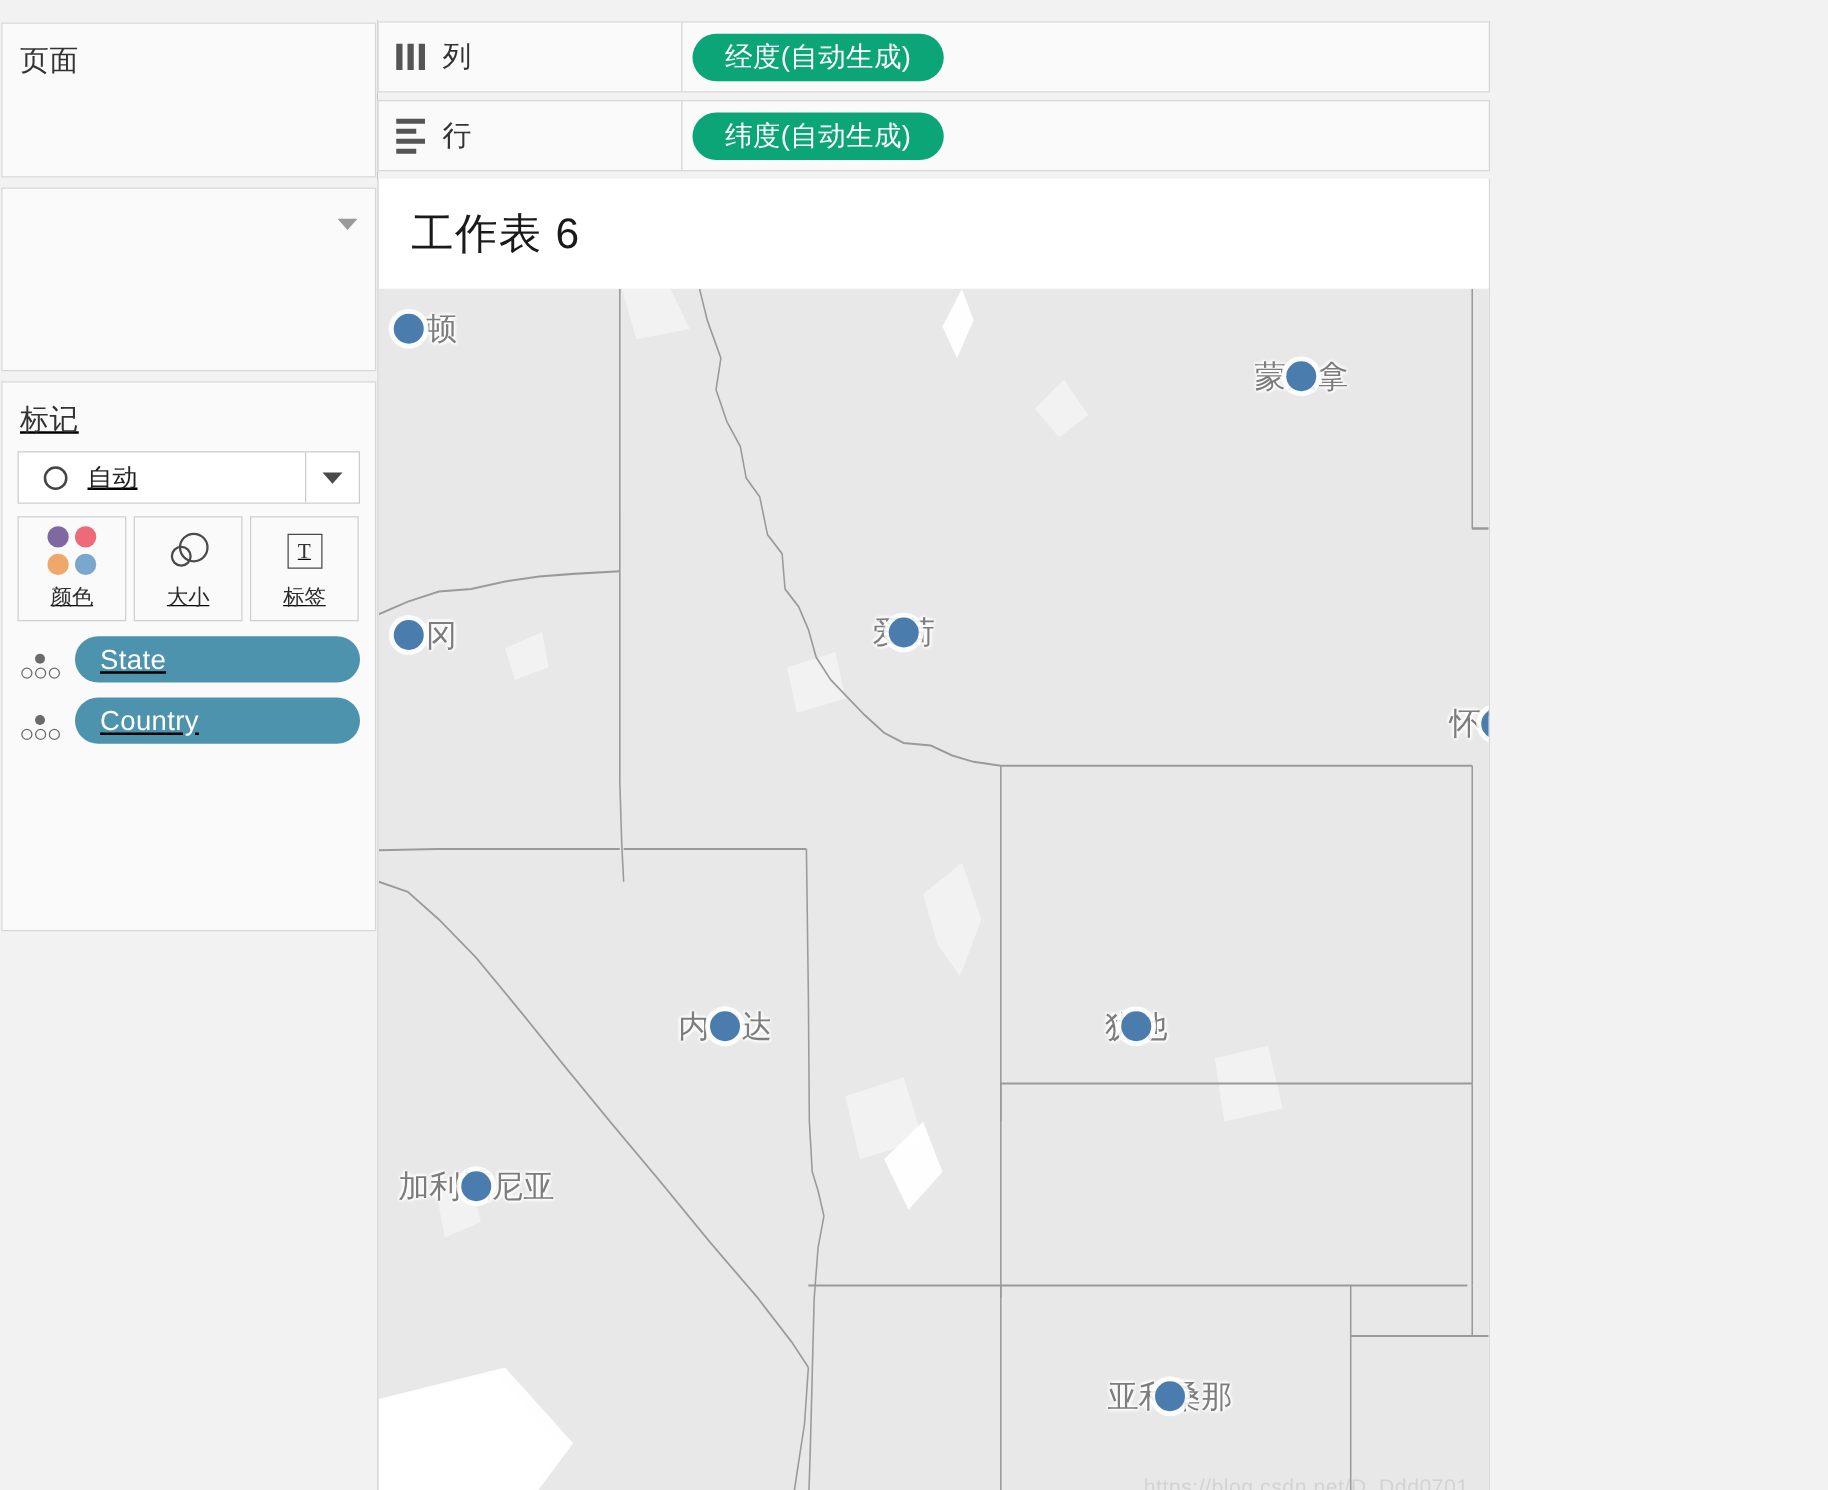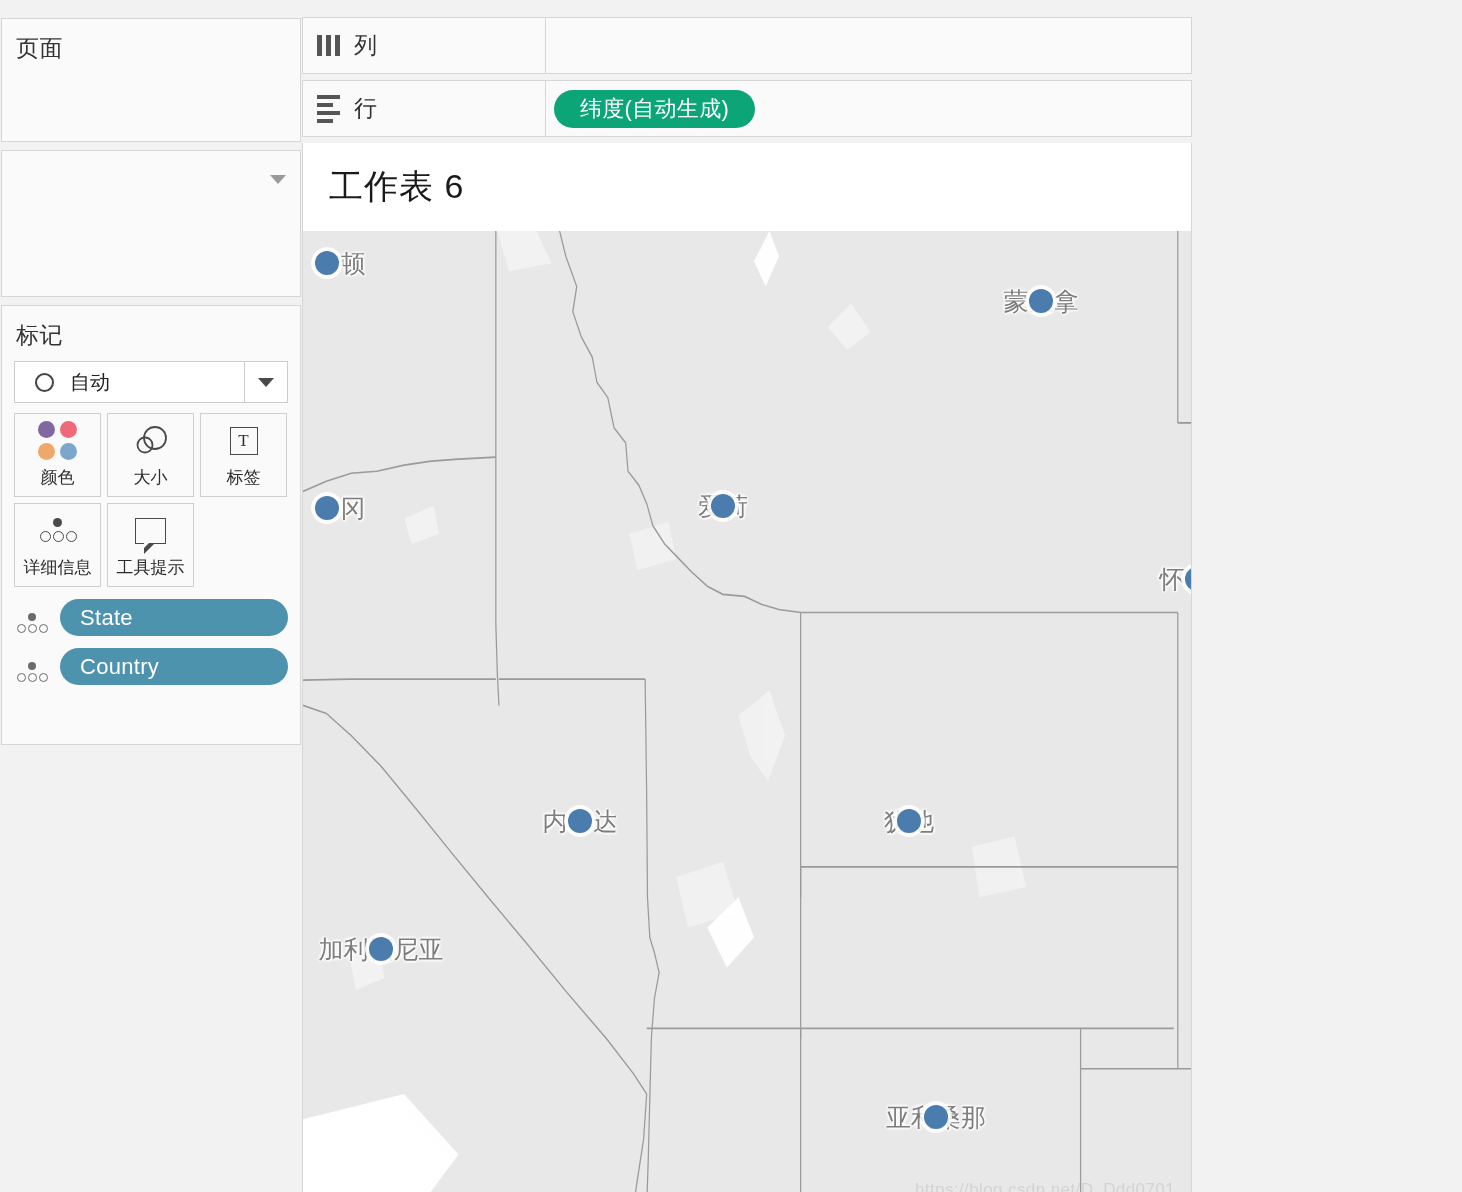--- a/index.html
+++ b/index.html
@@ -17,21 +17,21 @@
     background: #fafafa;
     border: 1px solid #d6d6d6;
     margin: 0 1px 8px 1px;
   }
   .panel-title {
     font-size: 23px; color: #333; padding: 14px 14px 10px 14px;
     letter-spacing: 0.5px; font-weight: 400;
   }
   .panel-pages { height: 124px; margin-top:2px; }
   .panel-filters { height: 147px; position: relative; }
-  .panel-marks { height: 440px; }
+  .panel-marks { height: 440px; text-decoration: underline; }
   .filters-caret {
     position: absolute; right: 14px; top: 24px;
     width: 0; height: 0;
     border-left: 8px solid transparent;
     border-right: 8px solid transparent;
     border-top: 9px solid #9a9a9a;
   }
 
   
   .marks-body { padding: 0 12px; }
@@ -229,39 +229,20 @@
             <span class="cap">大小</span>
           </div>
           <div class="mark-btn">
             <span class="glyph">
               <span class="labelbox">T</span>
             </span>
             <span class="cap">标签</span>
           </div>
         </div>
 
-        <div class="btn-row">
-          <div class="mark-btn">
-            <span class="glyph">
-              <span class="detail-glyph">
-                <span class="dot-top"></span>
-                <span class="ring r1"></span>
-                  <span class="ring r2"></span>
-                  <span class="ring r3"></span>
-              </span>
-            </span>
-            <span class="cap">详细信息</span>
-          </div>
-          <div class="mark-btn">
-            <span class="glyph">
-              <span class="tooltip-glyph"></span>
-            </span>
-            <span class="cap">工具提示</span>
-          </div>
-        </div>
 
         <div class="pill-row">
           <span class="pill-detail-icon">
             <span class="pd-top"></span>
               <span class="pd pd1"></span>
               <span class="pd pd2"></span>
               <span class="pd pd3"></span>
           </span>
           <span class="pill-blue" style="background:#4e93ae">State</span>
         </div>
@@ -283,20 +264,23 @@
   <div class="main">
 
     <div class="shelf">
       <div class="shelf-label">
         <span class="col-icon">
             <i></i>
             <i></i>
             <i></i>
           </span>
         <span class="txt">列</span>
+      </div>
+      <div class="shelf-field">
+        <span class="pill-green" style="background:#0ba577">经度(自动生成)</span>
       </div>
     </div>
 
     <div class="shelf">
       <div class="shelf-label">
         <span class="row-icon">
             <i></i>
             <i></i>
             <i></i>
             <i></i>

